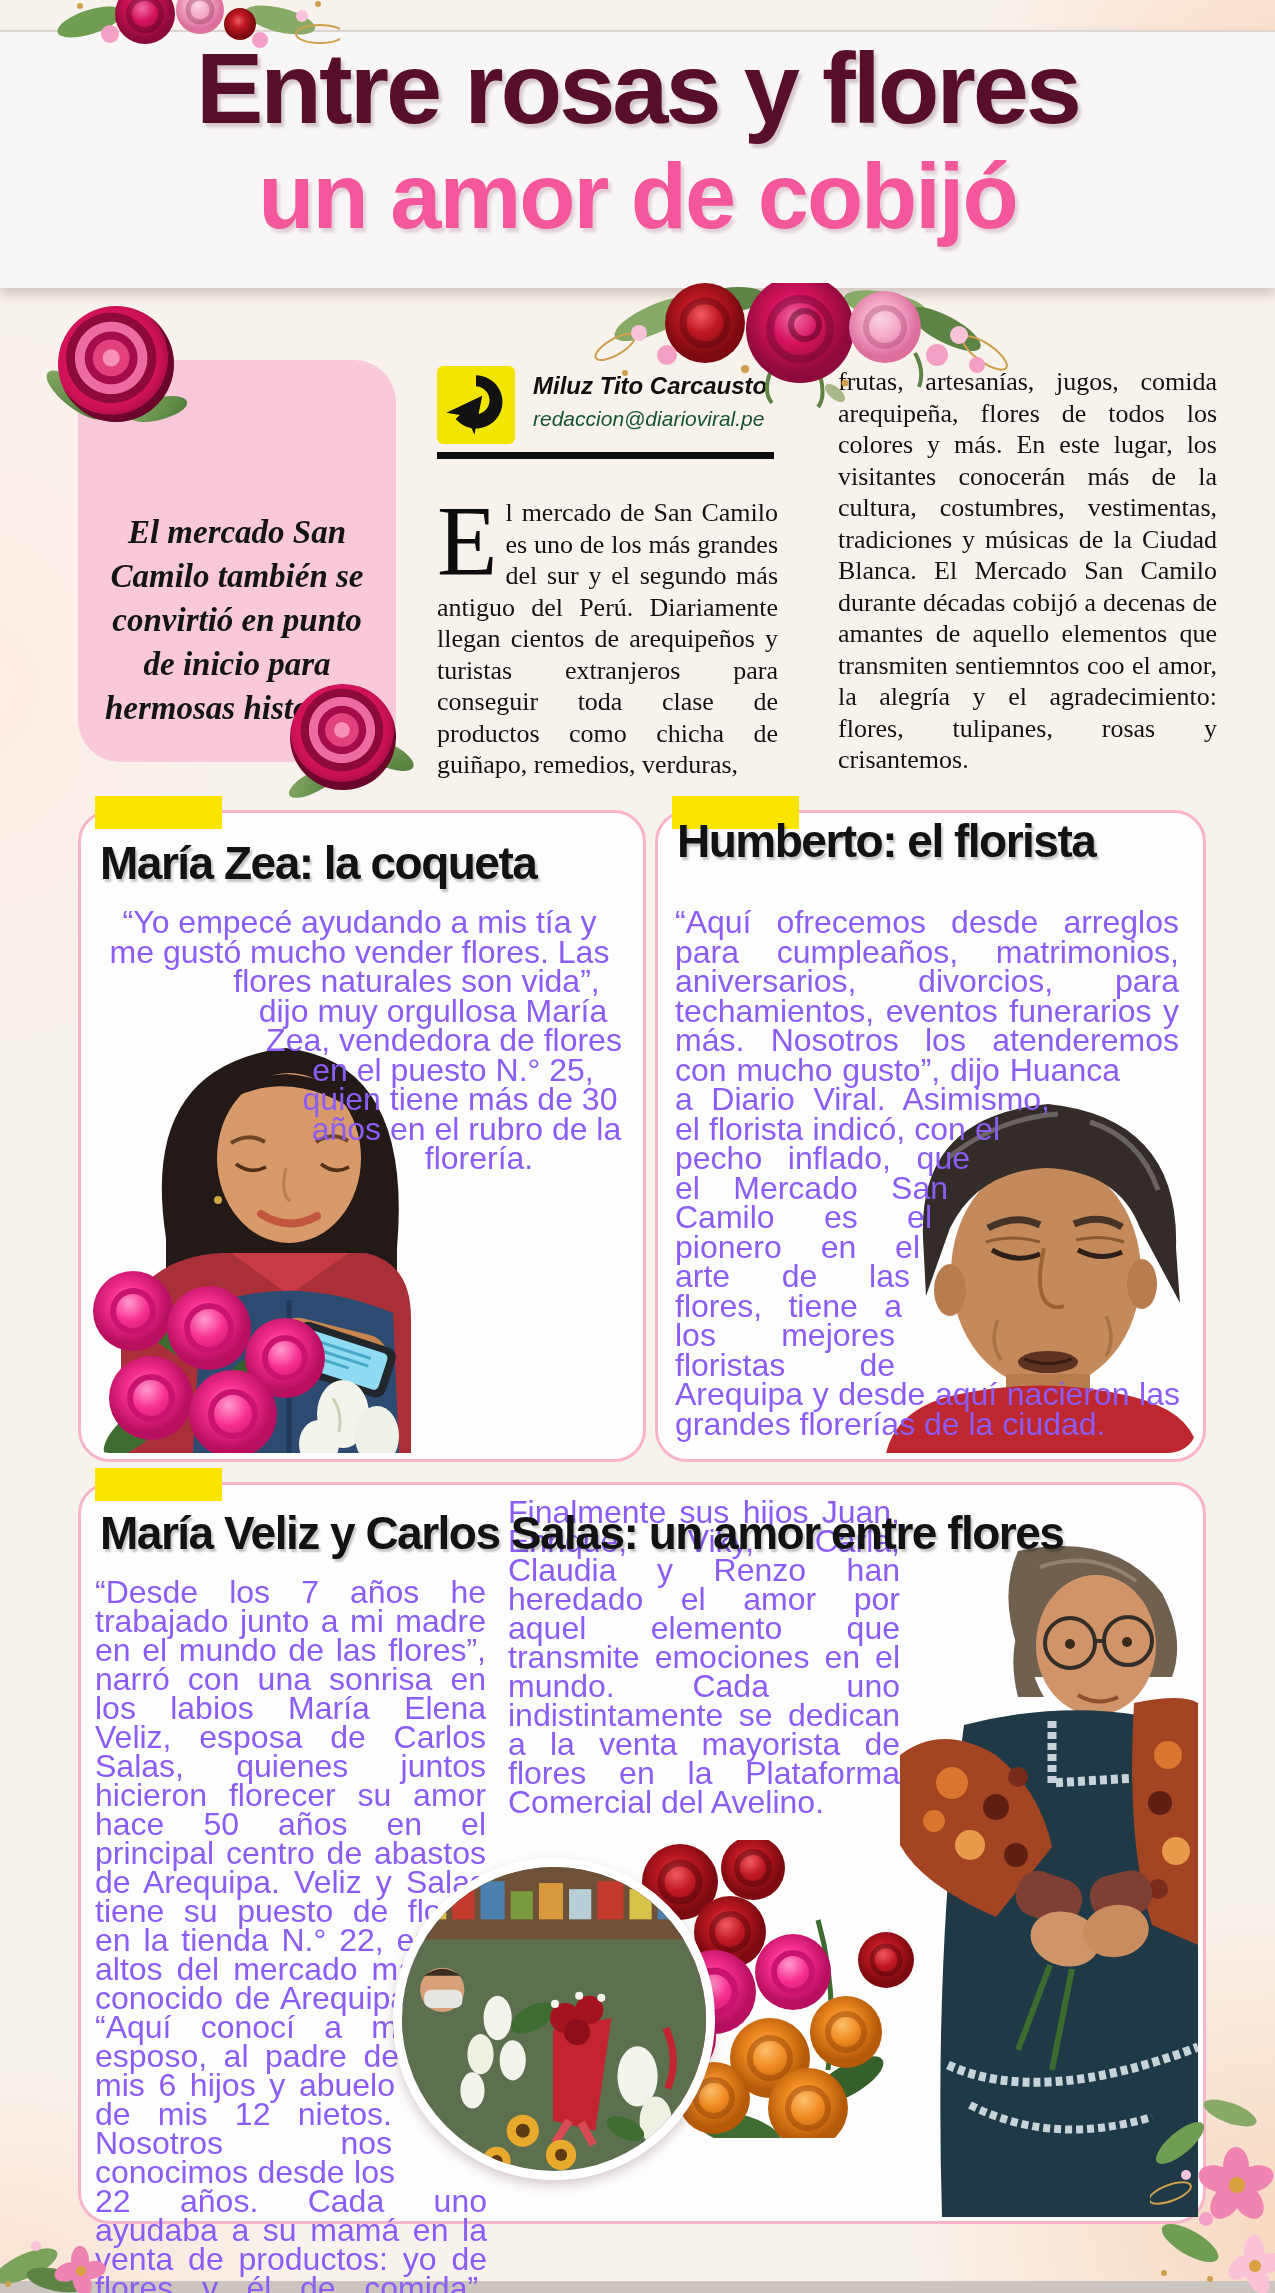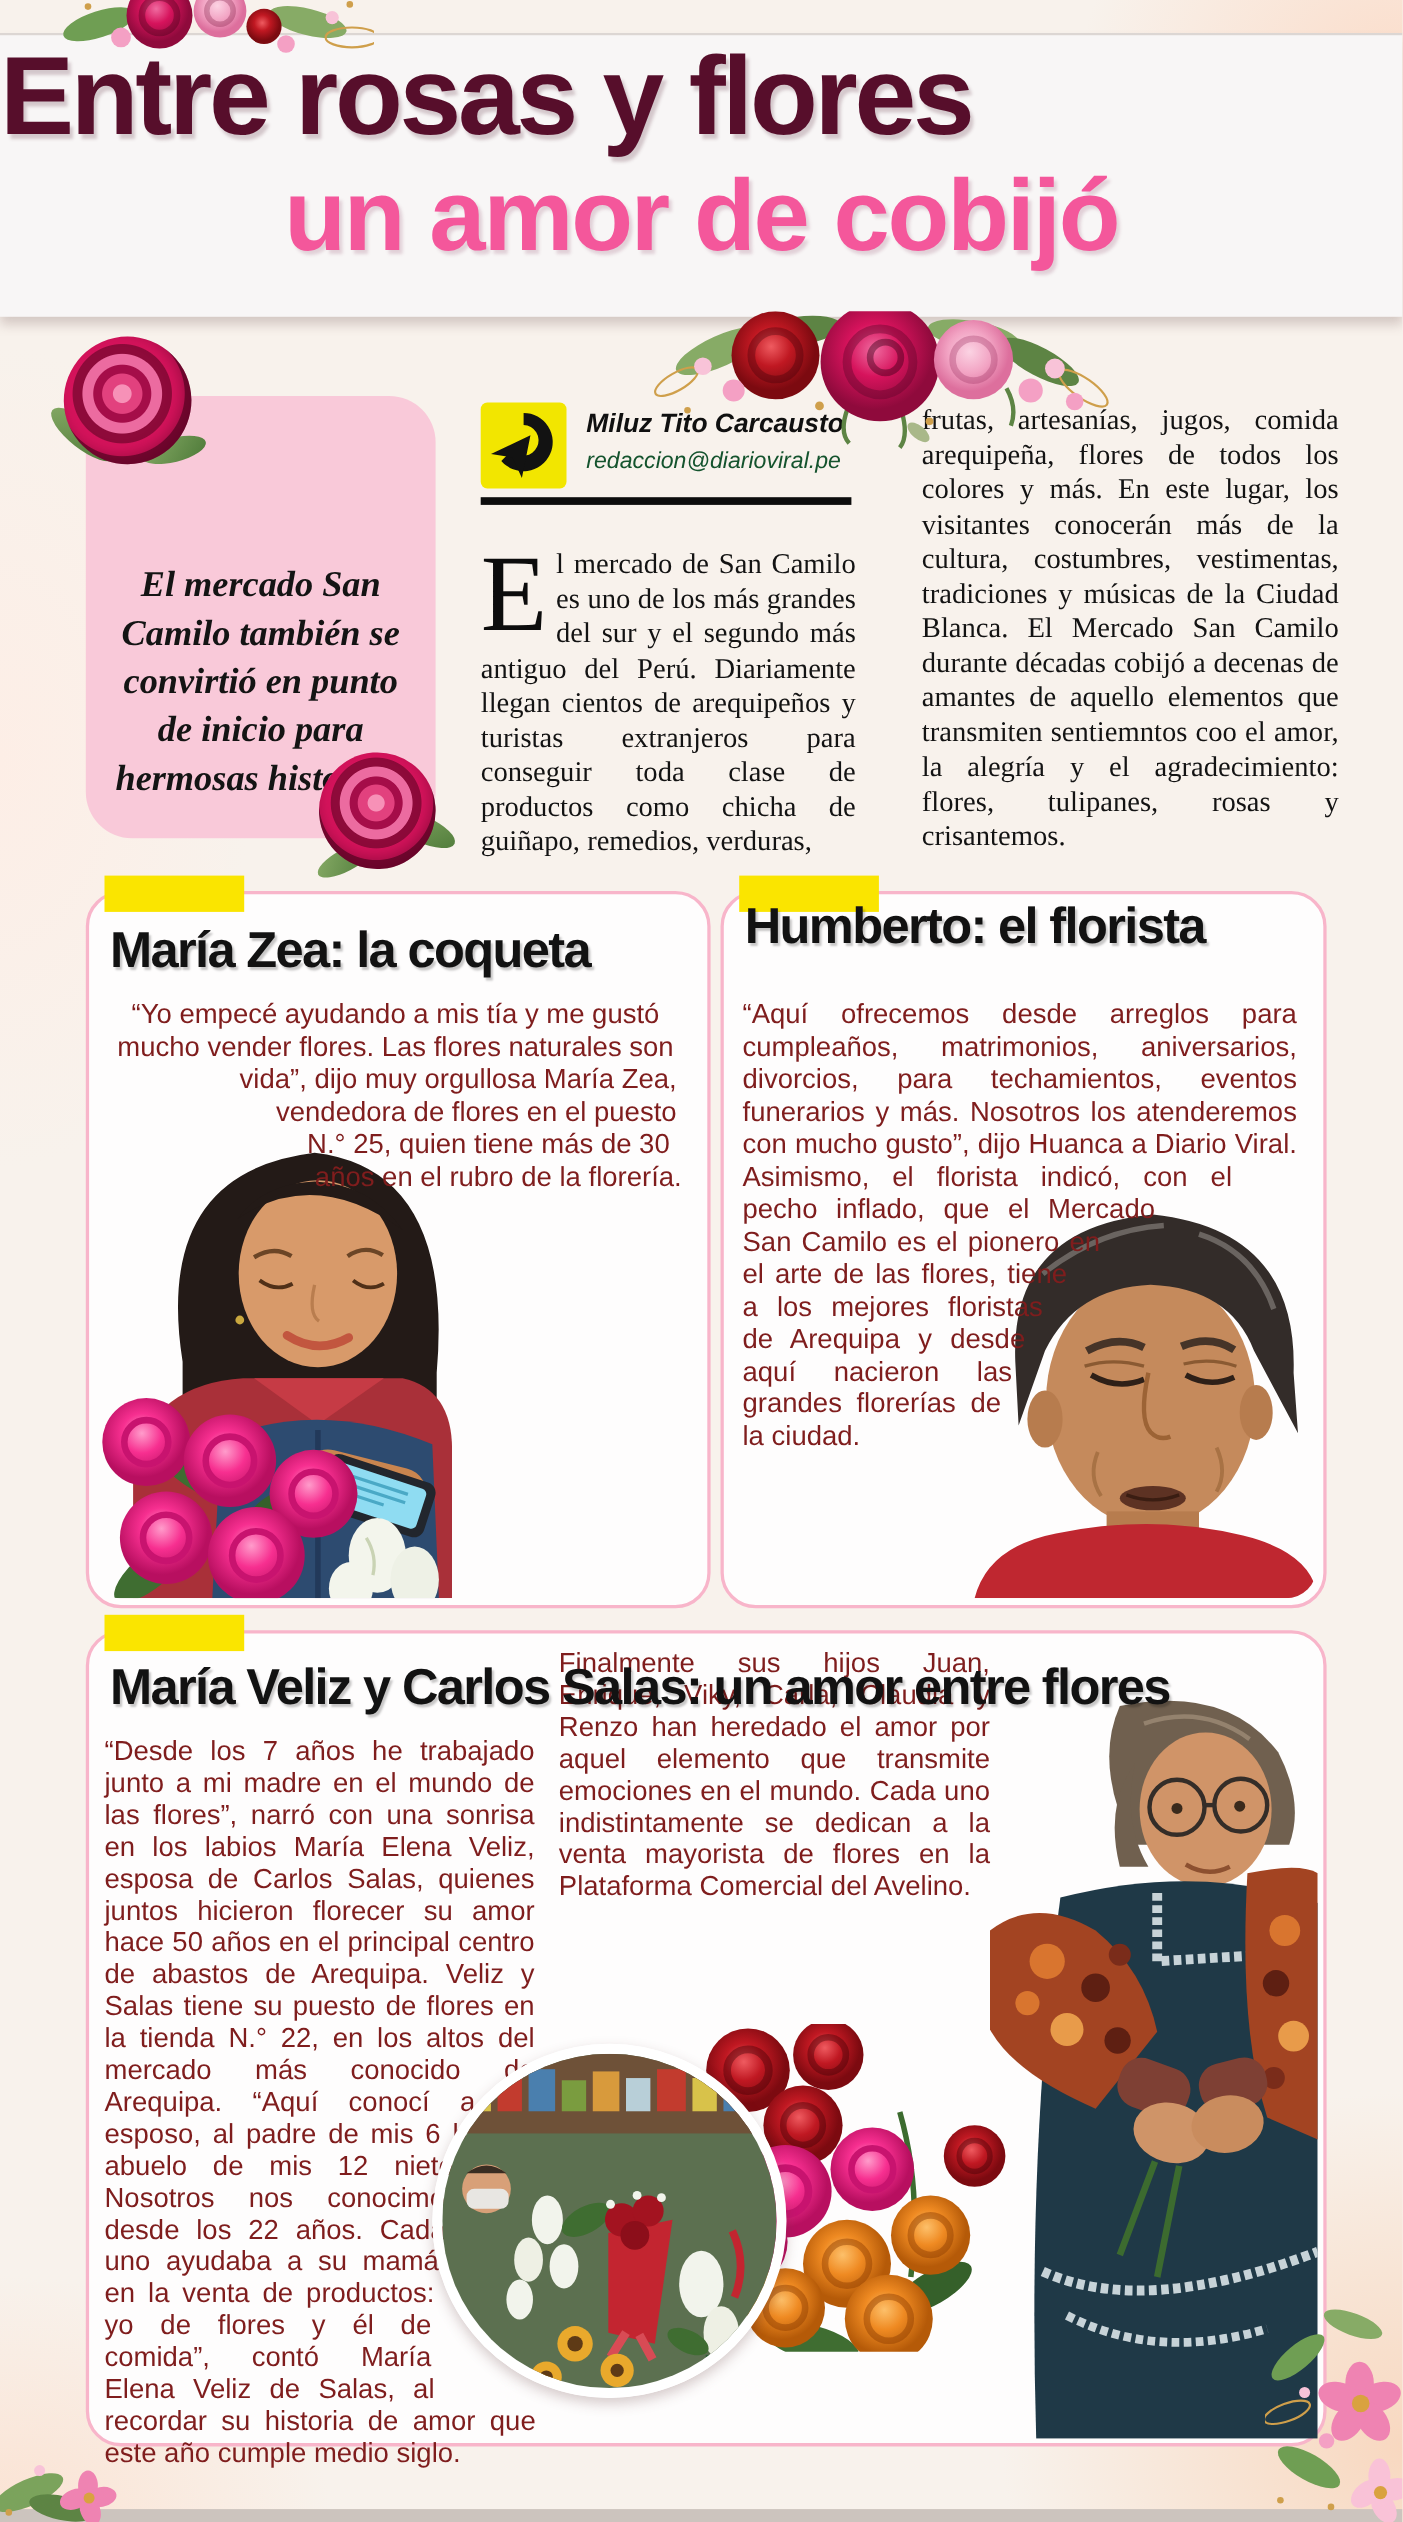--- a/index.html
+++ b/index.html
@@ -10,21 +10,21 @@
       radial-gradient(420px 320px at 100% 3%,  #fbdcc9 0%, rgba(251,220,201,0) 70%),
       radial-gradient(520px 460px at 100% 97%, #f8d8c0 0%, rgba(248,216,192,0) 70%),
       radial-gradient(430px 320px at 0% 100%,  #fbe2d2 0%, rgba(251,226,210,0) 70%),
       radial-gradient(320px 520px at 0% 30%,   #fdeee6 0%, rgba(253,238,230,0) 72%),
       #f8f2ec;
   }
   .abs{position:absolute}
   
   .band{left:0;right:0;top:30px;height:256px;background:#f8f6f6;border-top:2px solid #dcd6d3;
         box-shadow:0 7px 10px rgba(120,90,90,.28)}
-  .title1{left:0;width:100%;top:38px;font-weight:bold;font-size:101px;line-height:1;
+  .title1{left:0;width:100%;top:38px;text-align:center;font-weight:bold;font-size:101px;line-height:1;
           letter-spacing:-3px;color:var(--title-dark,#570e2b);text-shadow:3px 4px 3px rgba(80,30,50,.22)}
   .title2{left:0;width:100%;top:150px;text-align:center;font-weight:bold;font-size:92px;line-height:1;
           letter-spacing:-2px;color:var(--title-pink,#f4579b);text-shadow:3px 4px 3px rgba(120,40,80,.18)}
   
   .lede{left:78px;top:360px;width:318px;height:402px;background:var(--lede-bg,#f9c9d9);border-radius:42px}
   .lede p{margin:0;padding:150px 26px 0;font-family:"Liberation Serif",serif;font-style:italic;font-weight:bold;
           font-size:33px;line-height:44px;text-align:center;color:#141414}
   .rosering{position:absolute;border-radius:50%;
     background:radial-gradient(circle at 47% 44%, #f791b7 0 9%, #e2417e 10% 20%, #a50d49 21% 29%,
       #ec6ba0 30% 40%, #8e0a3a 41% 50%, #d6135c 51% 63%, #7c0833 64% 74%, #b01050 75% 88%, #6d0729 89% 100%);
@@ -38,21 +38,21 @@
   .serifcol{font-family:"Liberation Serif",serif;font-size:26px;line-height:31.5px;text-align:justify;color:#131313}
   .serifcol p{margin:0}
   .col1{left:437px;top:497px;width:341px}
   .col2{left:838px;top:366px;width:379px}
   .dropcap{float:left;font-family:"Liberation Serif",serif;font-size:99px;line-height:78px;padding:5px 8px 0 0;color:#0c0c0c}
   
   .card{position:absolute;background:#fefdfd;border:3px solid var(--card-border,#f8b5ca);border-radius:32px}
   .tab{position:absolute;width:127px;height:33px;background:var(--tab-yellow,#fae500);z-index:6}
   .cardh{position:absolute;font-weight:bold;font-size:46px;letter-spacing:-1.5px;color:#121212;z-index:6;
          text-shadow:2px 3px 2px rgba(0,0,0,.22)}
-  .cardbody{position:absolute;z-index:5;font-size:25px;line-height:29.5px;color:#7f1d1d}
+  .cardbody{position:absolute;z-index:5;font-size:32px;line-height:29.5px;color:#8b5cf6}
   .cardbody p{margin:0}
   .stairs{display:contents}
   .sl i{float:left;clear:left;height:29.5px}
   .sr i{float:right;clear:right;height:29.5px}
   .sr29 i{float:right;clear:right;height:29px}
   .photo{position:absolute;overflow:hidden;z-index:1}
   .photo svg{display:block;width:100%;height:100%}
   
   .circlephoto{left:393px;top:1858px;width:304px;height:304px;border:9px solid #ffffff;border-radius:50%;
                overflow:hidden;z-index:8;box-shadow:0 5px 12px rgba(90,50,50,.25)}

